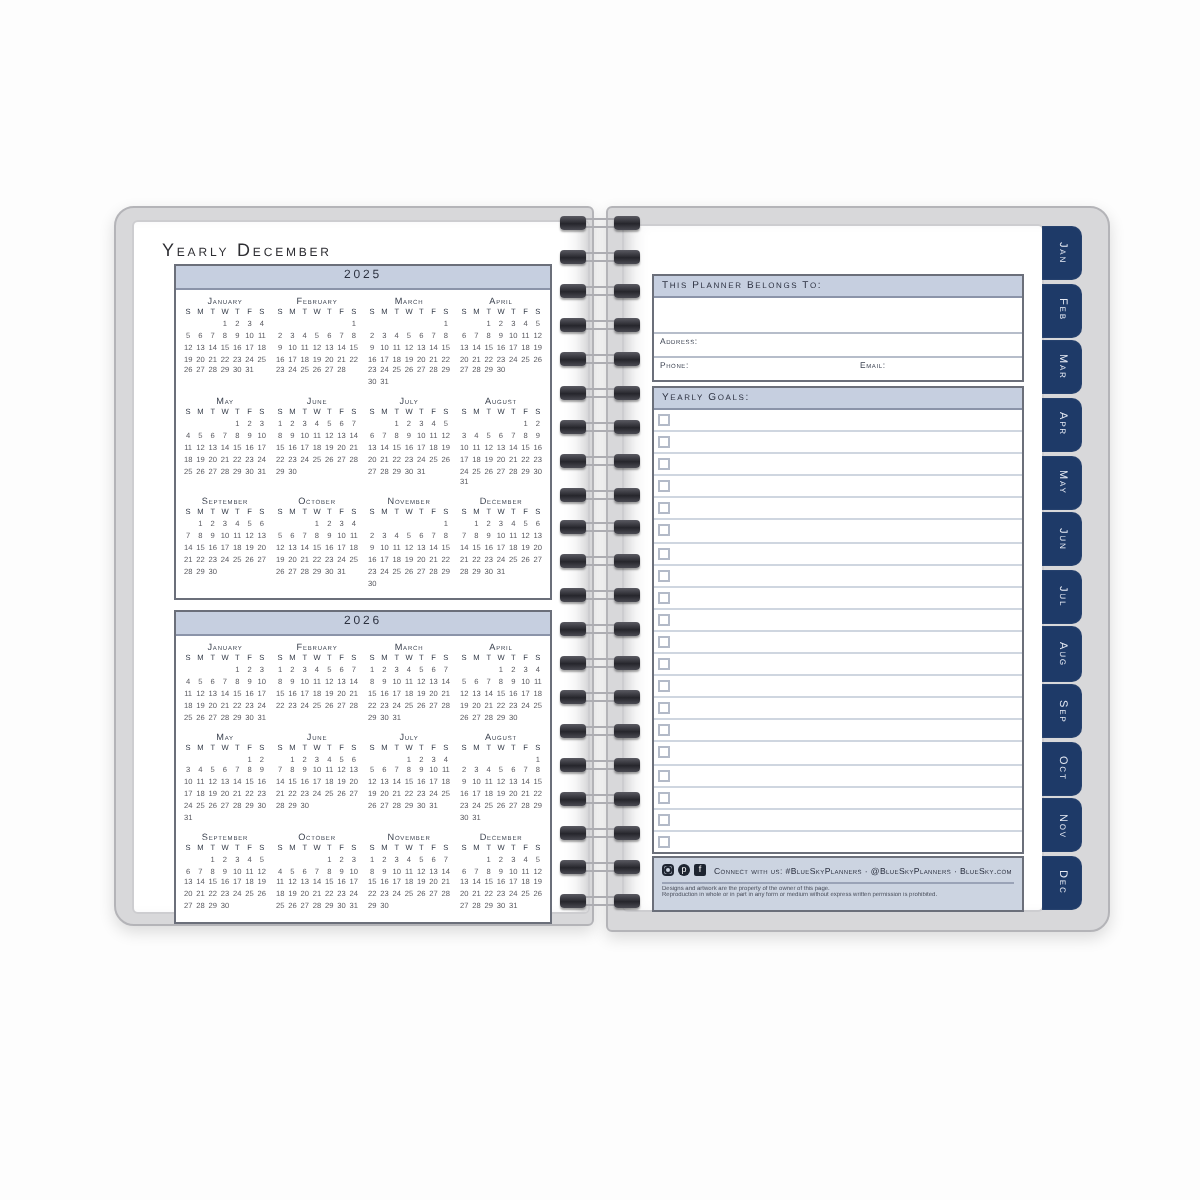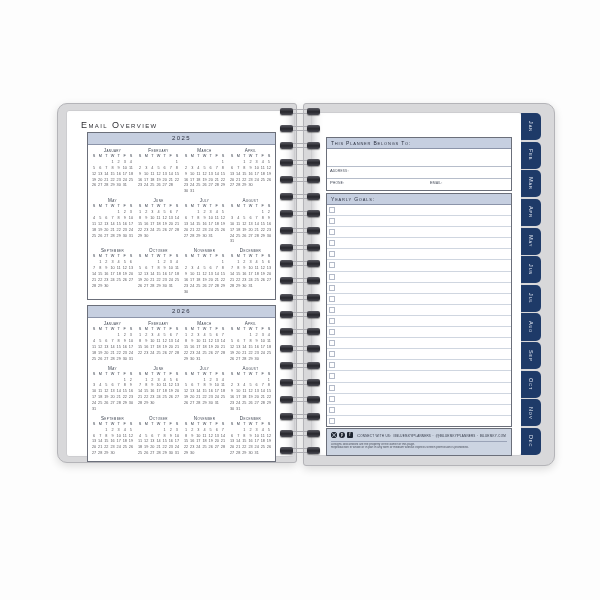--- a/index.html
+++ b/index.html
@@ -110,21 +110,21 @@
       </div>
       <div class="tab">
         <span class="tlabel">Nov</span>
       </div>
       <div class="tab">
         <span class="tlabel">Dec</span>
       </div>
     </div>
 
   <div class="page page-left">
-    <div class="page-title">Email Overview</div>
+    <div class="page-title">Yearly December</div>
     <div id="yearBlocks">
         <div class="yearblock">
           <div class="bar ybar">2025</div>
           <div class="monthsgrid">
             <div class="month">
               <div class="mname">January</div>
               <div class="mgrid">
                 <span class="wd">S</span>
                 <span class="wd">M</span>
                 <span class="wd">T</span>

